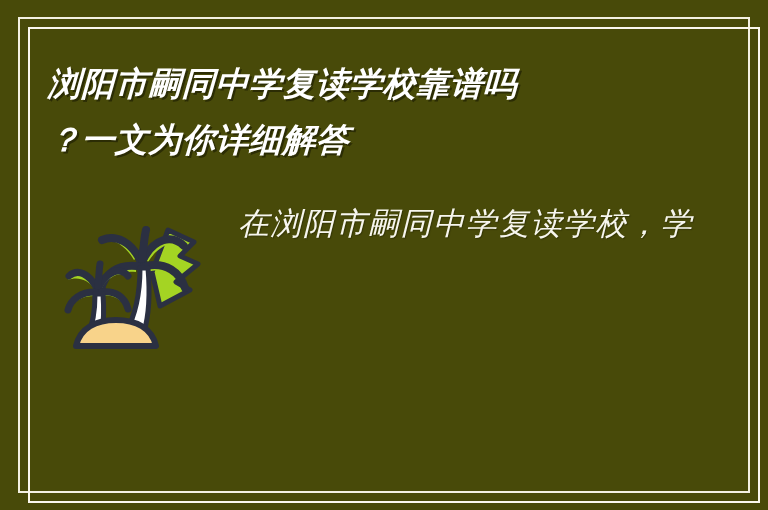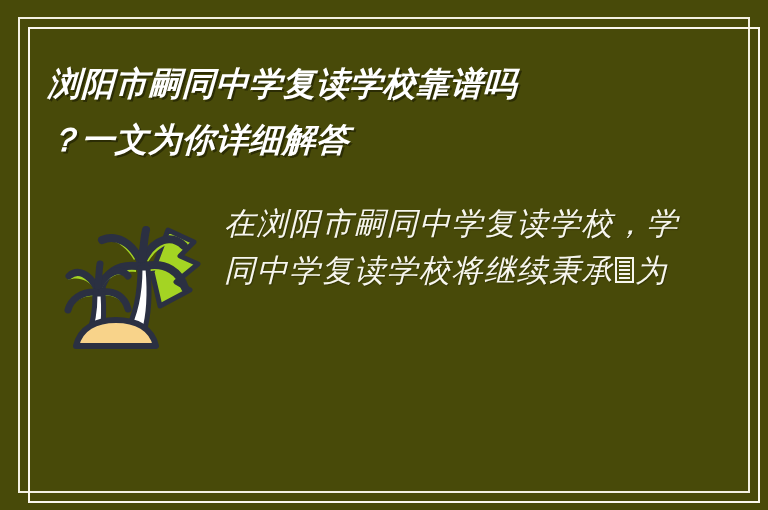--- a/index.html
+++ b/index.html
@@ -76,21 +76,21 @@
     margin-top: 6px;
   }
   .illustration svg {
     display: block;
     width: 160px;
     height: 160px;
   }
 
   .body-text {
     flex: 1 1 auto;
-    margin-left: 16px;
+    margin-left: 30px;
     padding-top: 4px;
   }
   .body-line {
     color: #f7f6ee;
     font-size: 31px;
     line-height: 47px;
     letter-spacing: 1.5px;
     font-family: "DejaVu Serif", "Liberation Serif", serif;
     font-style: italic;
     font-weight: normal;
@@ -175,18 +175,17 @@
         </g>
 
         <path d="M47 92 C47 110 45 122 40 132 L54 132 C56 118 56 106 55 92 Z" fill="#ffffff" stroke="#2b3042" stroke-width="5" stroke-linejoin="round"></path>
 
         <path d="M28 144 C32 126 48 118 68 118 C88 118 104 126 108 144 Z" fill="#f8d38a" stroke="#2b3042" stroke-width="6" stroke-linejoin="round"></path>
       </svg>
     </div>
 
     <div class="body-text">
       <div class="body-line">在浏阳市嗣同中学复读学校，学</div>
-      <div class="body-line"><span>同中学复读学校将继续秉承</span><span class="tofu"></span><span>为</span></div>
     </div>
 
   </div>
 
 </div>
 
 </body></html>

